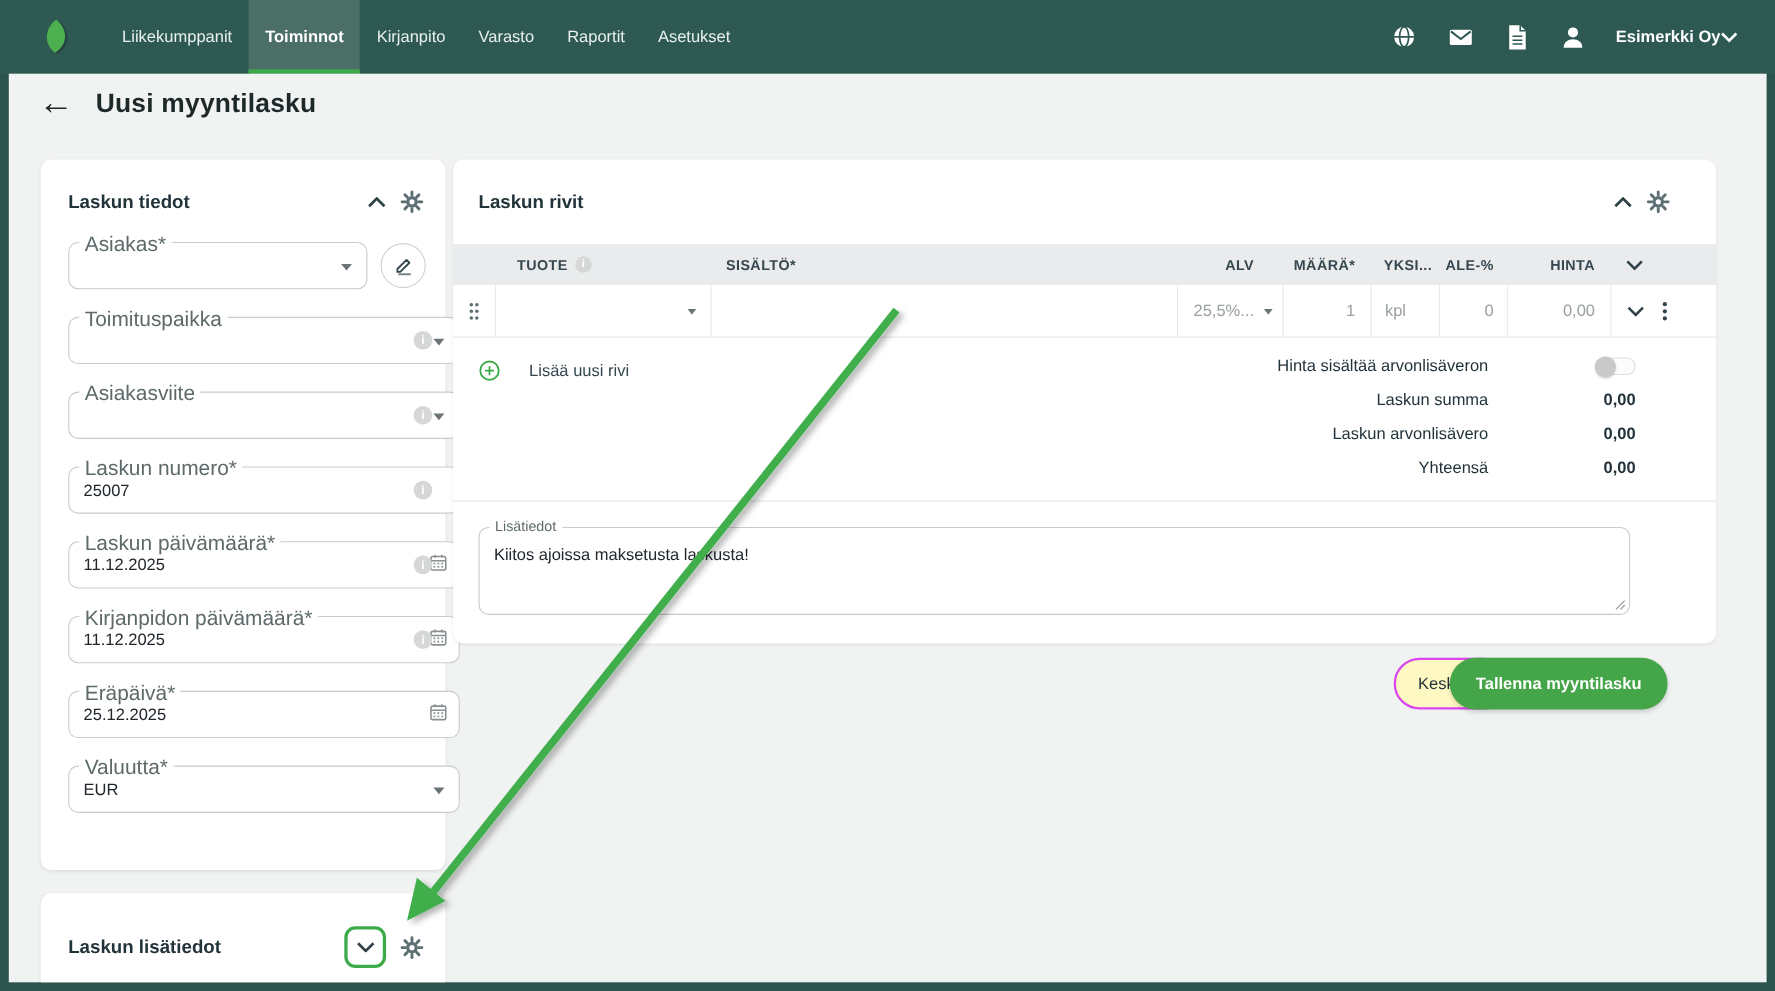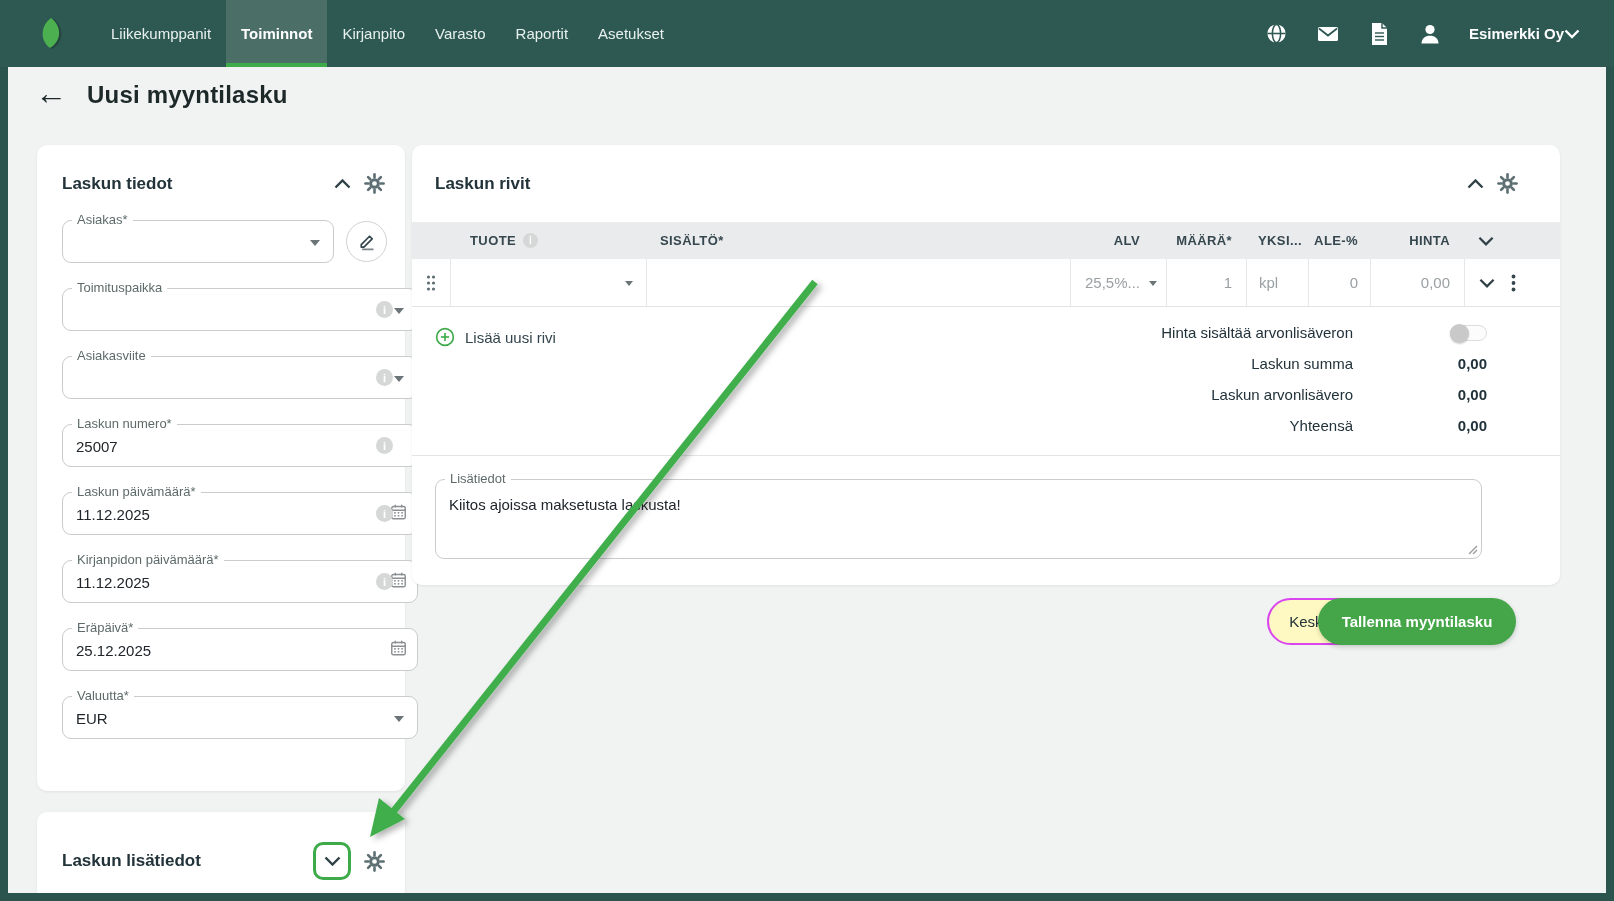--- a/index.html
+++ b/index.html
@@ -30,21 +30,21 @@
   .card-title { flex:1; font-size:17px; font-weight:bold; color:#22333a; }
   .head-icons { display:flex; align-items:center; gap:13px; }
   .icon-btn { background:none; border:none; cursor:pointer; display:flex; align-items:center; justify-content:center; padding:0; }
 
   
   #card-details { left:29px; top:78px; width:368px; height:646px; }
   .fields { padding:26px 0 0 25px; }
   .frow { position:relative; margin-bottom:25px; height:43px; }
   .fld { position:relative; width:356px; height:43px; border:1px solid #c9cccc; border-radius:9px; background:#fff; cursor:text; }
   .fld.narrow { width:272px; }
-  .fld-label { position:absolute; top:-9px; left:9px; background:#ffffff; padding:0 5px; font-size:13px; color:#5e6a6a; white-space:nowrap; }
+  .fld-label { position:absolute; top:-9px; left:9px; background:#ffffff; padding:0 5px; font-size:19px; color:#5e6a6a; white-space:nowrap; }
   .fld-value { position:absolute; left:13px; top:50%; transform:translateY(-50%); font-size:15px; color:#20262b; }
   .caret { position:absolute; right:13px; top:50%; margin-top:-2px; width:0; height:0;
            border-left:5px solid transparent; border-right:5px solid transparent; border-top:6px solid #6b7578; }
   .cal { position:absolute; right:9px; top:50%; transform:translateY(-50%); }
   .info { position:absolute; left:314px; top:13px; width:17px; height:17px; border-radius:50%;
           background:#d6d8d8; color:#ffffff; font-size:11px; font-weight:bold; display:flex;
           align-items:center; justify-content:center; font-style:normal; cursor:pointer; }
   .pencil-btn { position:absolute; left:284px; top:1px; width:41px; height:41px; border-radius:50%;
                 background:#fff; border:1px solid #cfd2d2; display:flex; align-items:center; justify-content:center; cursor:pointer; }
 
@@ -74,21 +74,21 @@
   .thead .c-alv, .thead .c-maara, .thead .c-ale, .thead .c-hinta { display:flex; align-items:center; }
   .thead .c-tuote { display:flex; align-items:center; gap:7px; }
   .trow .c-tuote, .trow .c-sisalto, .trow .c-alv, .trow .c-maara, .trow .c-yksi,
   .trow .c-ale, .trow .c-hinta, .trow .c-act { border-left:1px solid #e7e9e9; }
   .cell-caret { position:absolute; right:13px; top:50%; margin-top:-2px; width:0; height:0;
                 border-left:4px solid transparent; border-right:4px solid transparent; border-top:5px solid #6b7578; }
   .alv-caret { position:absolute; right:9px; top:50%; margin-top:-2px; width:0; height:0;
                border-left:4px solid transparent; border-right:4px solid transparent; border-top:5px solid #6b7578; }
 
   .below { display:flex; align-items:flex-start; padding:10px 73px 0 23px; }
-  .add-row { display:flex; align-items:center; gap:10px; margin-top:10px; cursor:pointer; }
+  .add-row { display:flex; align-items:center; gap:26px; margin-top:10px; cursor:pointer; }
   .add-row span { font-size:15px; color:#33454d; }
   .summary { margin-left:auto; }
   .sumrow { display:flex; align-items:center; justify-content:flex-end; height:31px; }
   .sum-label { font-size:15px; color:#22323a; }
   .sum-val { width:134px; text-align:right; font-size:15px; font-weight:bold; color:#22323a; }
   .tog-wrap { width:134px; display:flex; justify-content:flex-end; }
   .tog { position:relative; width:37px; height:16px; border-radius:9px; background:#fcfcfc;
          border:1px solid #dddddd; cursor:pointer; }
   .tog::before { content:""; position:absolute; left:-1px; top:-2px; width:19px; height:19px;
                  border-radius:50%; background:#c9c9c9; box-shadow:0 1px 2px rgba(0,0,0,.2); }

